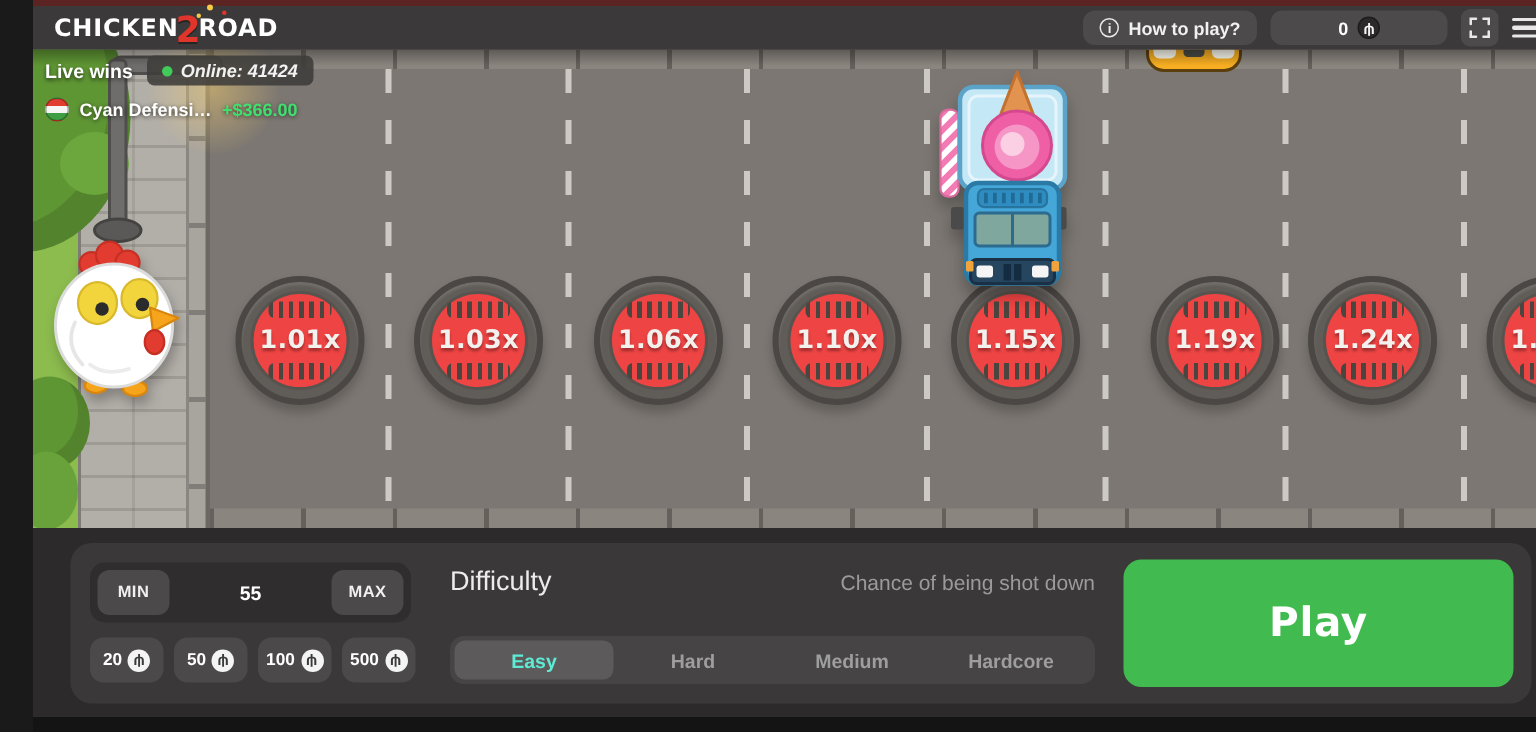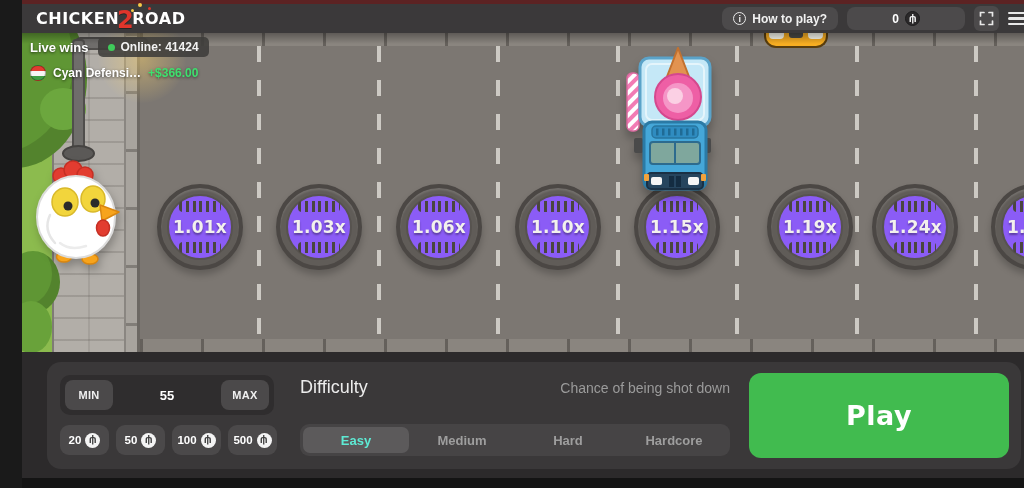--- a/index.html
+++ b/index.html
@@ -75,21 +75,21 @@
       background:radial-gradient(circle, rgba(255,214,110,.45) 0%, rgba(255,214,110,.16) 48%, rgba(255,214,110,0) 72%);
       z-index:6; pointer-events:none; }
   .dash { position:absolute; top:13px; bottom:13px; width:4px; opacity:.85;
       background-image:repeating-linear-gradient(180deg, #dbd8d2 0 16px, transparent 16px 34px); }
 
   
   .manhole { position:absolute; top:151px; width:86px; height:86px; border-radius:50%;
              background:#605c58; border:4px solid #4b4744;
              box-shadow:0 5px 7px rgba(0,0,0,.22), inset 0 2px 2px rgba(255,255,255,.12); z-index:4; }
   .mh-inner { position:absolute; left:6px; top:6px; width:66px; height:66px; border-radius:50%;
-              background:#8b5cf6; border:2px solid #57534f; }
+              background:#ef4444; border:2px solid #57534f; }
   .mh-slats { position:absolute; left:50%; transform:translateX(-50%); width:42px; height:11px;
       background-image:repeating-linear-gradient(90deg, #4a463f 0 3px, transparent 3px 6.8px);
       border-radius:4px; }
   .slats-top { top:5px; } .slats-bottom { bottom:5px; }
   .mh-label { position:absolute; inset:0; display:flex; align-items:center; justify-content:center;
       font-family:"DejaVu Sans", sans-serif; font-weight:bold; font-size:17px; color:#f3f1ed;
       text-shadow:0 2px 2px rgba(0,0,0,.35); letter-spacing:.2px; }
 
   
   .taxi { position:absolute; left:742px; top:0; width:64px; height:15px; background:#f8ae22;
@@ -102,21 +102,21 @@
   .truck { position:absolute; left:600px; top:12px; width:100px; height:150px; z-index:8;
            filter:drop-shadow(0 7px 5px rgba(0,0,0,.28)); }
   .chicken { position:absolute; left:8px; top:122px; width:100px; height:112px; z-index:9;
              filter:drop-shadow(2px 5px 4px rgba(0,0,0,.25)); }
 
   
   .live { position:absolute; left:8px; top:4px; z-index:20; }
   .live-row1 { display:flex; align-items:center; gap:9px; }
   .live-label { font-size:13px; font-weight:bold; color:#fff; text-shadow:0 1px 3px rgba(0,0,0,.65); }
   .online-badge { display:flex; align-items:center; gap:6px; background:rgba(62,60,58,.88);
-      padding:3px 10px; border-radius:5px; font-size:12px; font-weight:bold; color:#f2f2f2; }
+      padding:3px 10px; border-radius:5px; font-size:12px; font-weight:bold; color:#f2f2f2;font-style:italic; }
   .online-dot { width:7px; height:7px; border-radius:50%; background:#3fca5a; }
   .live-row2 { display:flex; align-items:center; gap:7px; margin-top:8px; }
   .avatar { width:16px; height:16px; border-radius:50%; border:1px solid rgba(0,0,0,.3);
       background:linear-gradient(180deg, #e23c30 0 35%, #f5f5f5 35% 68%, #3f9d44 68%); }
   .player-name { font-size:12px; font-weight:bold; color:#fff; text-shadow:0 1px 3px rgba(0,0,0,.65); }
   .player-win { font-size:12px; font-weight:bold; color:#3ee06e; text-shadow:0 1px 3px rgba(0,0,0,.55); }
 
   
   .panel { position:absolute; left:0; top:352px; width:812px; height:126px; background:#2c2a2b; }
   .card { position:absolute; left:25px; top:10px; width:974px; height:107px; background:#3a3839;
@@ -387,22 +387,22 @@
         </button>
       </div>
 
       <div class="diff-header">
         <span class="diff-label">Difficulty</span>
         <span class="chance-label">Chance of being shot down</span>
       </div>
 
       <div class="tabs">
         <div class="tab selected">Easy</div>
+        <div class="tab">Hard</div>
         <div class="tab">Medium</div>
-        <div class="tab">Hard</div>
         <div class="tab">Hardcore</div>
       </div>
 
       <button class="play-btn">Play</button>
     </div>
   </div>
 
   <div class="bottom-black"></div>
 </div>
 

